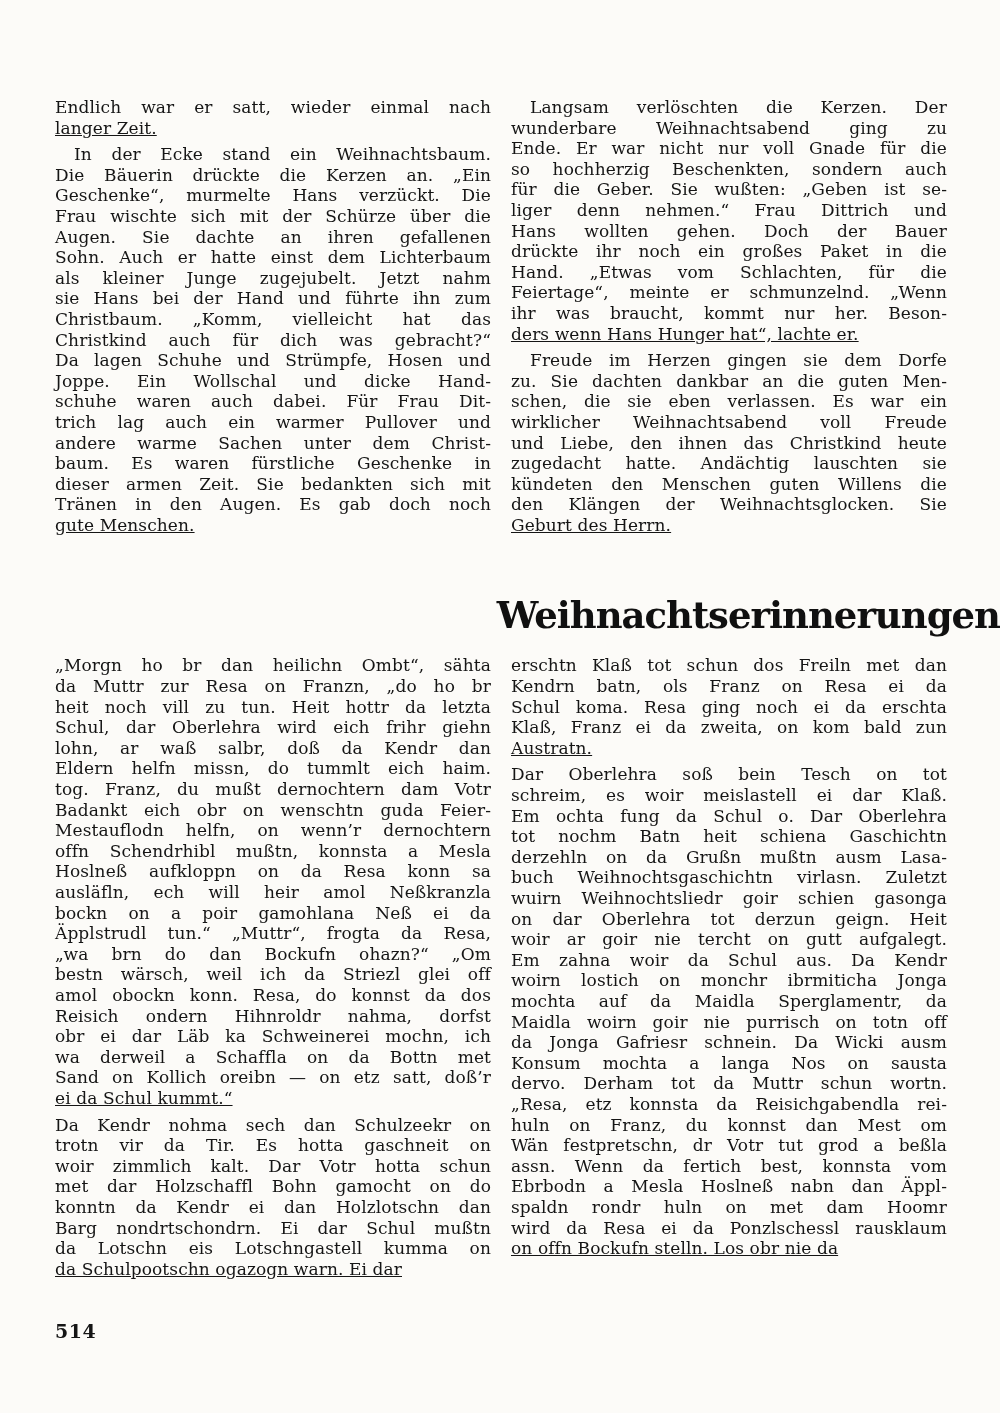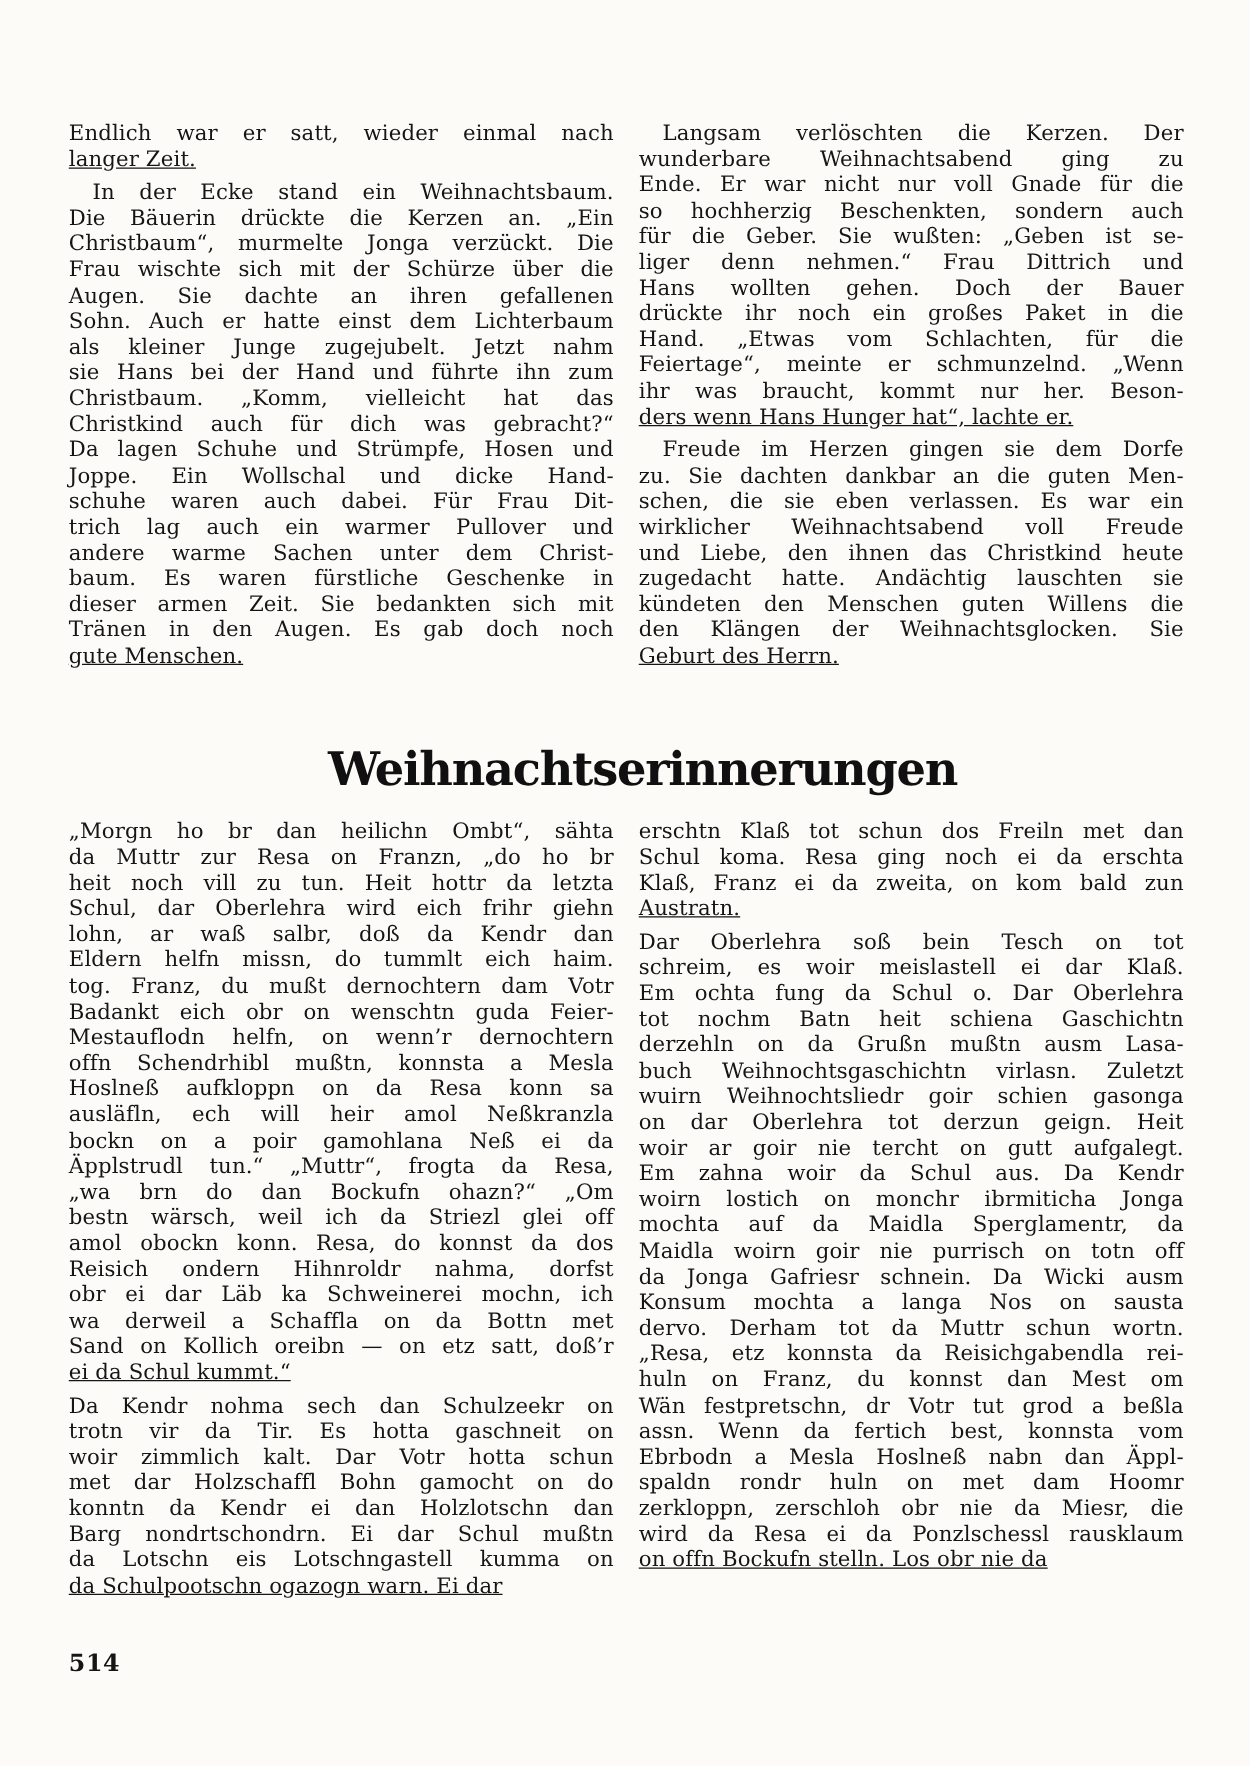--- a/index.html
+++ b/index.html
@@ -33,21 +33,21 @@
   .line {
     text-align: justify;
     text-align-last: justify;
   }
   .line.lastline { text-align-last: left; text-decoration: underline; }
   .para + .para { margin-top: 6px; }
   .para.indent .line:first-child { text-indent: 19px; }
   .heading {
     margin-top: 57px;
     height: 46px;
-    text-align: center;
+    text-align: right;
     font-size: 37px;
     line-height: 46px;
     font-weight: bold;
     letter-spacing: -1px;
     color: #101010;
     margin-left: 28px;
   }
   .page-number {
     position: absolute;
     left: 55px;
@@ -64,21 +64,21 @@
 
   <div class="columns top-section">
     <div class="column">
         <div class="para">
           <div class="line">Endlich war er satt, wieder einmal nach</div>
           <div class="line lastline">langer Zeit.</div>
         </div>
         <div class="para indent">
           <div class="line">In der Ecke stand ein Weihnachtsbaum.</div>
           <div class="line">Die Bäuerin drückte die Kerzen an. „Ein</div>
-          <div class="line">Christbaum“, murmelte Jonga verzückt. Die</div>
+          <div class="line">Geschenke“, murmelte Hans verzückt. Die</div>
           <div class="line">Frau wischte sich mit der Schürze über die</div>
           <div class="line">Augen. Sie dachte an ihren gefallenen</div>
           <div class="line">Sohn. Auch er hatte einst dem Lichterbaum</div>
           <div class="line">als kleiner Junge zugejubelt. Jetzt nahm</div>
           <div class="line">sie Hans bei der Hand und führte ihn zum</div>
           <div class="line">Christbaum. „Komm, vielleicht hat das</div>
           <div class="line">Christkind auch für dich was gebracht?“</div>
           <div class="line">Da lagen Schuhe und Strümpfe, Hosen und</div>
           <div class="line">Joppe. Ein Wollschal und dicke Hand-</div>
           <div class="line">schuhe waren auch dabei. Für Frau Dit-</div>
@@ -154,20 +154,21 @@
           <div class="line">met dar Holzschaffl Bohn gamocht on do</div>
           <div class="line">konntn da Kendr ei dan Holzlotschn dan</div>
           <div class="line">Barg nondrtschondrn. Ei dar Schul mußtn</div>
           <div class="line">da Lotschn eis Lotschngastell kumma on</div>
           <div class="line lastline">da Schulpootschn ogazogn warn. Ei dar</div>
         </div>
       </div>
     <div class="column">
         <div class="para">
           <div class="line">erschtn Klaß tot schun dos Freiln met dan</div>
+          <div class="line">Kendrn batn, ols Franz on Resa ei da</div>
           <div class="line">Schul koma. Resa ging noch ei da erschta</div>
           <div class="line">Klaß, Franz ei da zweita, on kom bald zun</div>
           <div class="line lastline">Austratn.</div>
         </div>
         <div class="para">
           <div class="line">Dar Oberlehra soß bein Tesch on tot</div>
           <div class="line">schreim, es woir meislastell ei dar Klaß.</div>
           <div class="line">Em ochta fung da Schul o. Dar Oberlehra</div>
           <div class="line">tot nochm Batn heit schiena Gaschichtn</div>
           <div class="line">derzehln on da Grußn mußtn ausm Lasa-</div>
@@ -181,21 +182,20 @@
           <div class="line">Maidla woirn goir nie purrisch on totn off</div>
           <div class="line">da Jonga Gafriesr schnein. Da Wicki ausm</div>
           <div class="line">Konsum mochta a langa Nos on sausta</div>
           <div class="line">dervo. Derham tot da Muttr schun wortn.</div>
           <div class="line">„Resa, etz konnsta da Reisichgabendla rei-</div>
           <div class="line">huln on Franz, du konnst dan Mest om</div>
           <div class="line">Wän festpretschn, dr Votr tut grod a beßla</div>
           <div class="line">assn. Wenn da fertich best, konnsta vom</div>
           <div class="line">Ebrbodn a Mesla Hoslneß nabn dan Äppl-</div>
           <div class="line">spaldn rondr huln on met dam Hoomr</div>
-          <div class="line">zerkloppn, zerschloh obr nie da Miesr, die</div>
           <div class="line">wird da Resa ei da Ponzlschessl rausklaum</div>
           <div class="line lastline">on offn Bockufn stelln. Los obr nie da</div>
         </div>
       </div>
   </div>
 
   <div class="page-number">514</div>
 
 </div>
 

